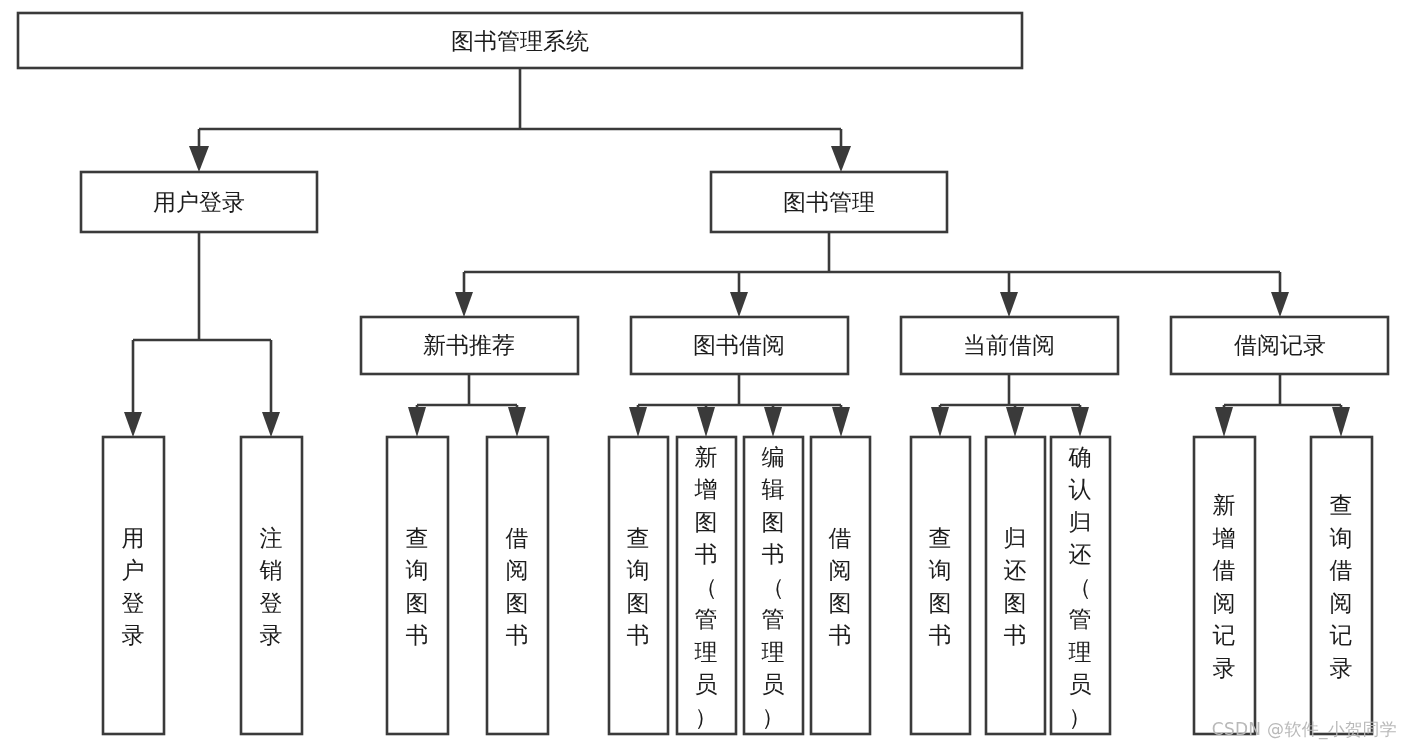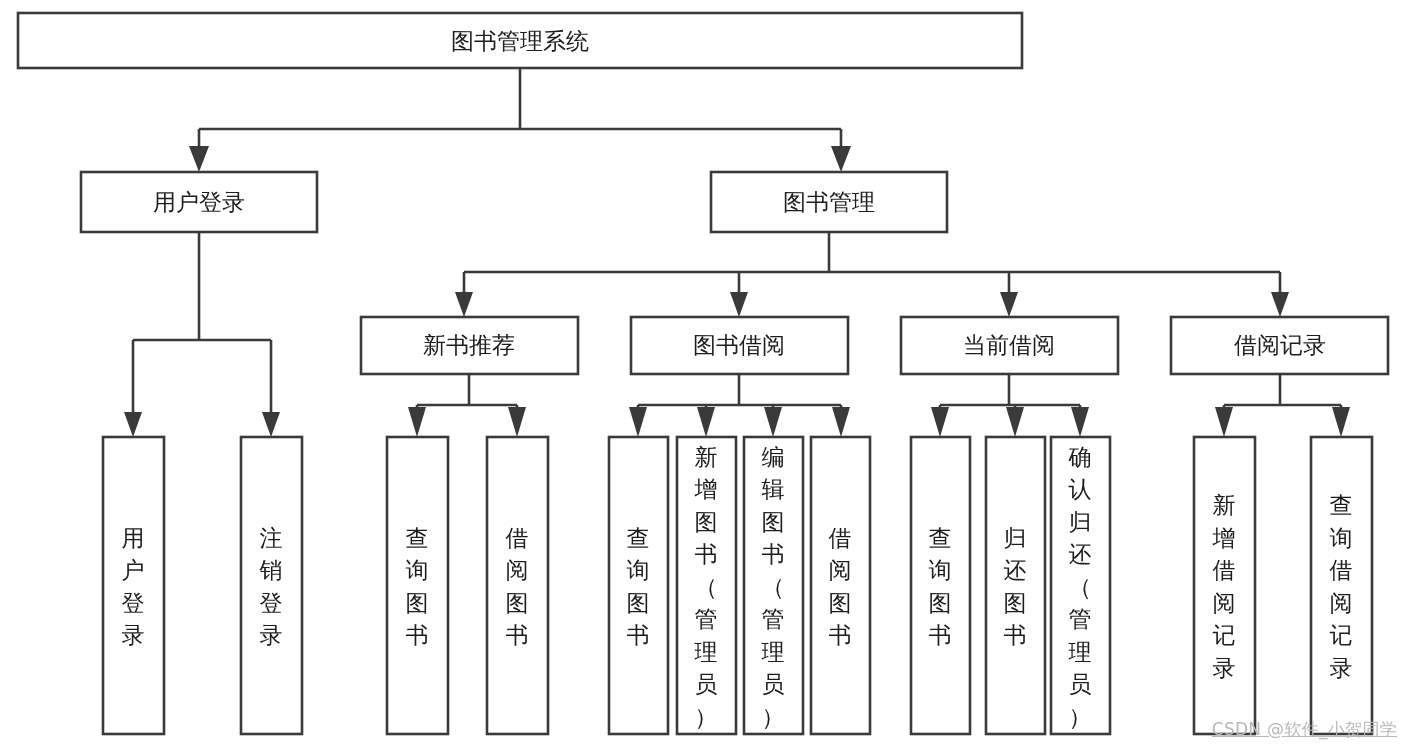--- a/index.html
+++ b/index.html
@@ -56,21 +56,20 @@
   .watermark {
     position: absolute;
     right: 8px;
     bottom: 6px;
     font-family: "DejaVu Sans", "Liberation Sans", sans-serif;
     font-size: 17px;
     color: #b9b9b9;
     letter-spacing: 0.3px;
     white-space: nowrap;
     pointer-events: none;
-    text-decoration: underline;
   }
 </style>
 </head>
 <body>
 
 <div id="diagram-root">
 
 <svg id="flowchart" viewBox="0 0 1405 747">
 
   <g>

